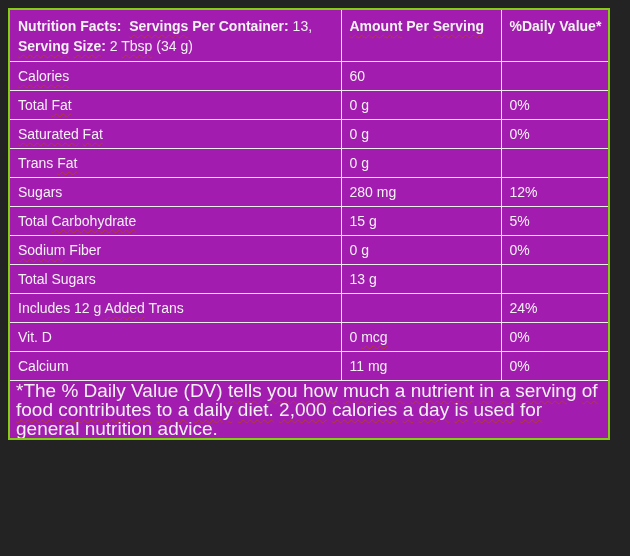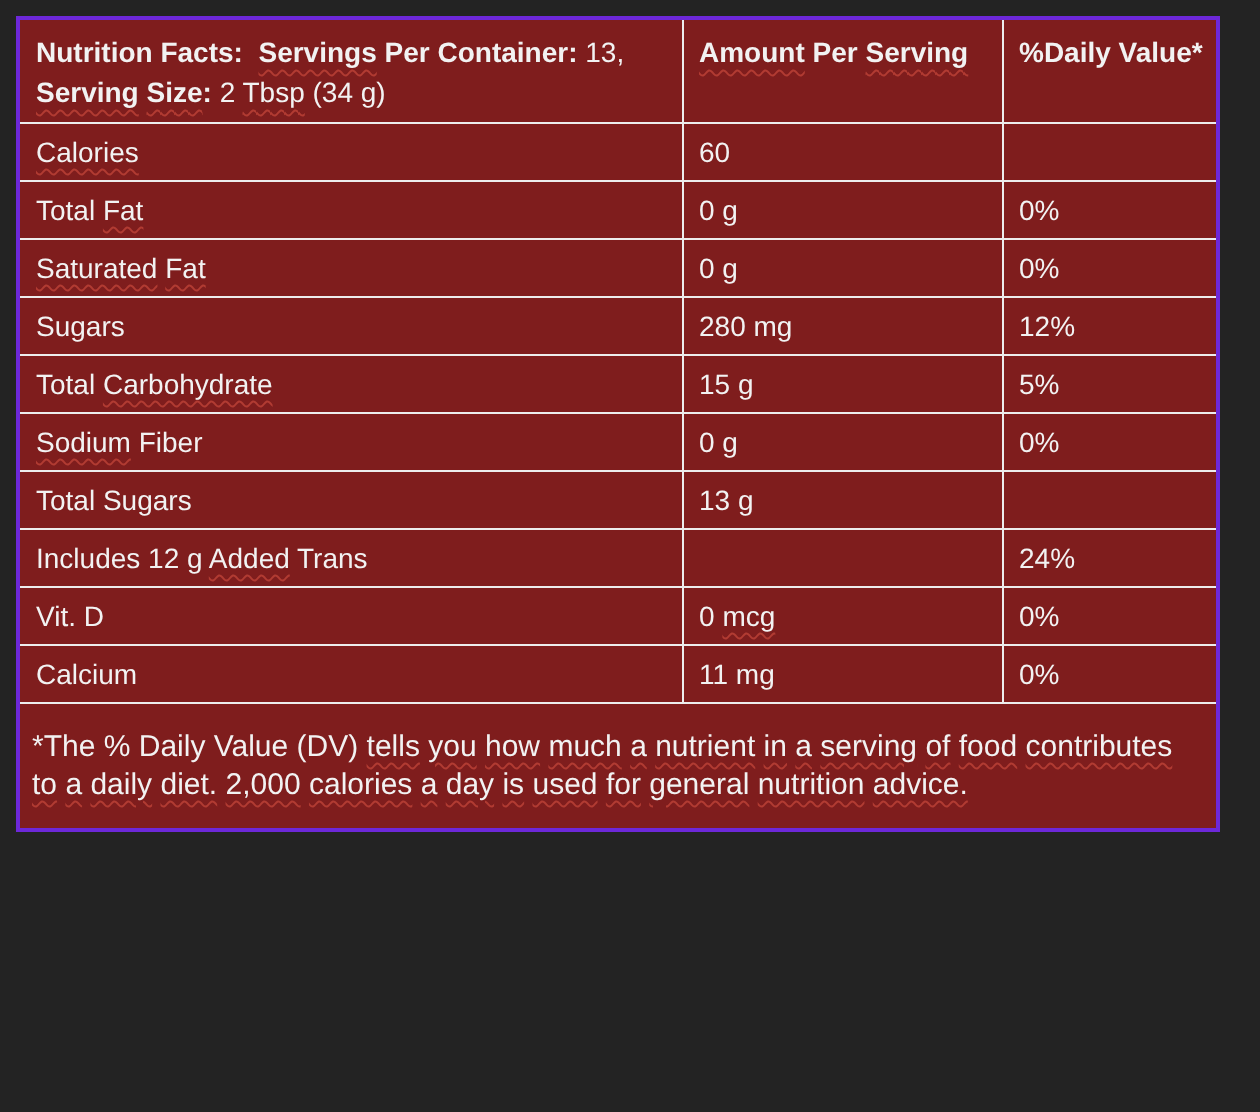--- a/index.html
+++ b/index.html
@@ -10,44 +10,44 @@
     font-family: "Liberation Sans", "DejaVu Sans", sans-serif;
     color: #f2f2f2;
     overflow: hidden;
   }
   table.nft {
     position: absolute;
     left: 8px; top: 8px;
     width: 600px;
     border-collapse: collapse;
     table-layout: fixed;
-    background: #7f1d1d;
-    border: 2px solid #6d28d9;
+    background: #a21caf;
+    border: 2px solid #84cc16;
   }
   .nft th, .nft td {
     border: 1px solid #ededed;
     padding: 0 8px;
     font-size: 14px;
     font-weight: 400;
     text-align: left;
     vertical-align: middle;
     overflow: hidden;
   }
   .nft thead th {
     height: 52px;
     vertical-align: top;
     padding-top: 6px;
   }
   .hline { line-height: 20px; white-space: nowrap; }
   .nft tbody td { height: 29px; }
   .nft tfoot td.footnote {
     height: auto;
-    padding: 12px 6px;
+    padding: 0 6px;
     line-height: 19px;
-    font-size: 15px;
+    font-size: 19px;
   }
   .b { font-weight: 700; }
   .sq {
     text-decoration-line: underline;
     text-decoration-style: wavy;
     text-decoration-color: #b23b32;
     text-decoration-thickness: 1px;
     text-underline-offset: 3px;
   }
 </style>
@@ -84,20 +84,25 @@
         <td><span>Total </span><span class="sq">Fat</span></td>
         <td><span>0 g</span></td>
         <td>0%</td>
       </tr>
       <tr>
         <td><span class="sq">Saturated</span><span> </span><span class="sq">Fat</span></td>
         <td><span>0 g</span></td>
         <td>0%</td>
       </tr>
       <tr>
+        <td><span>Trans </span><span class="sq">Fat</span></td>
+        <td><span>0 g</span></td>
+        <td></td>
+      </tr>
+      <tr>
         <td><span>Sugars</span></td>
         <td><span>280 mg</span></td>
         <td>12%</td>
       </tr>
       <tr>
         <td><span>Total </span><span class="sq">Carbohydrate</span></td>
         <td><span>15 g</span></td>
         <td>5%</td>
       </tr>
       <tr>

